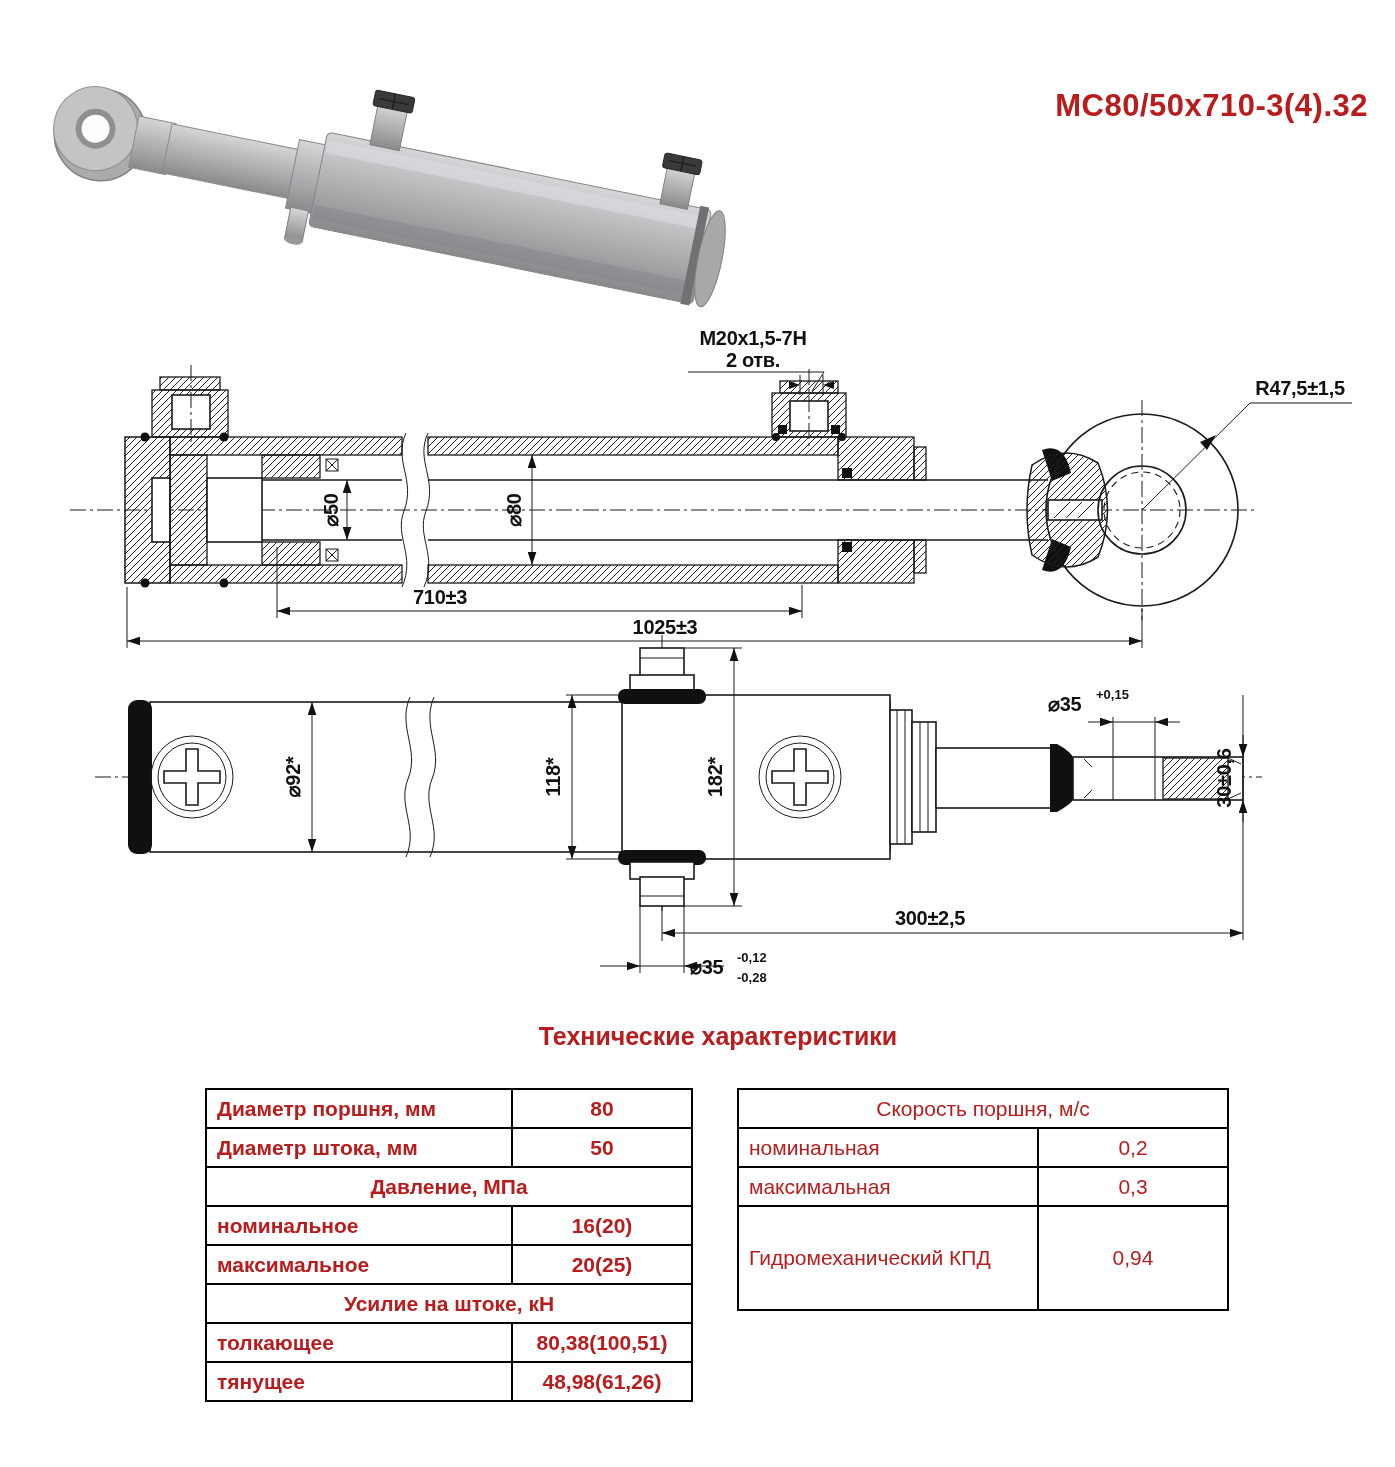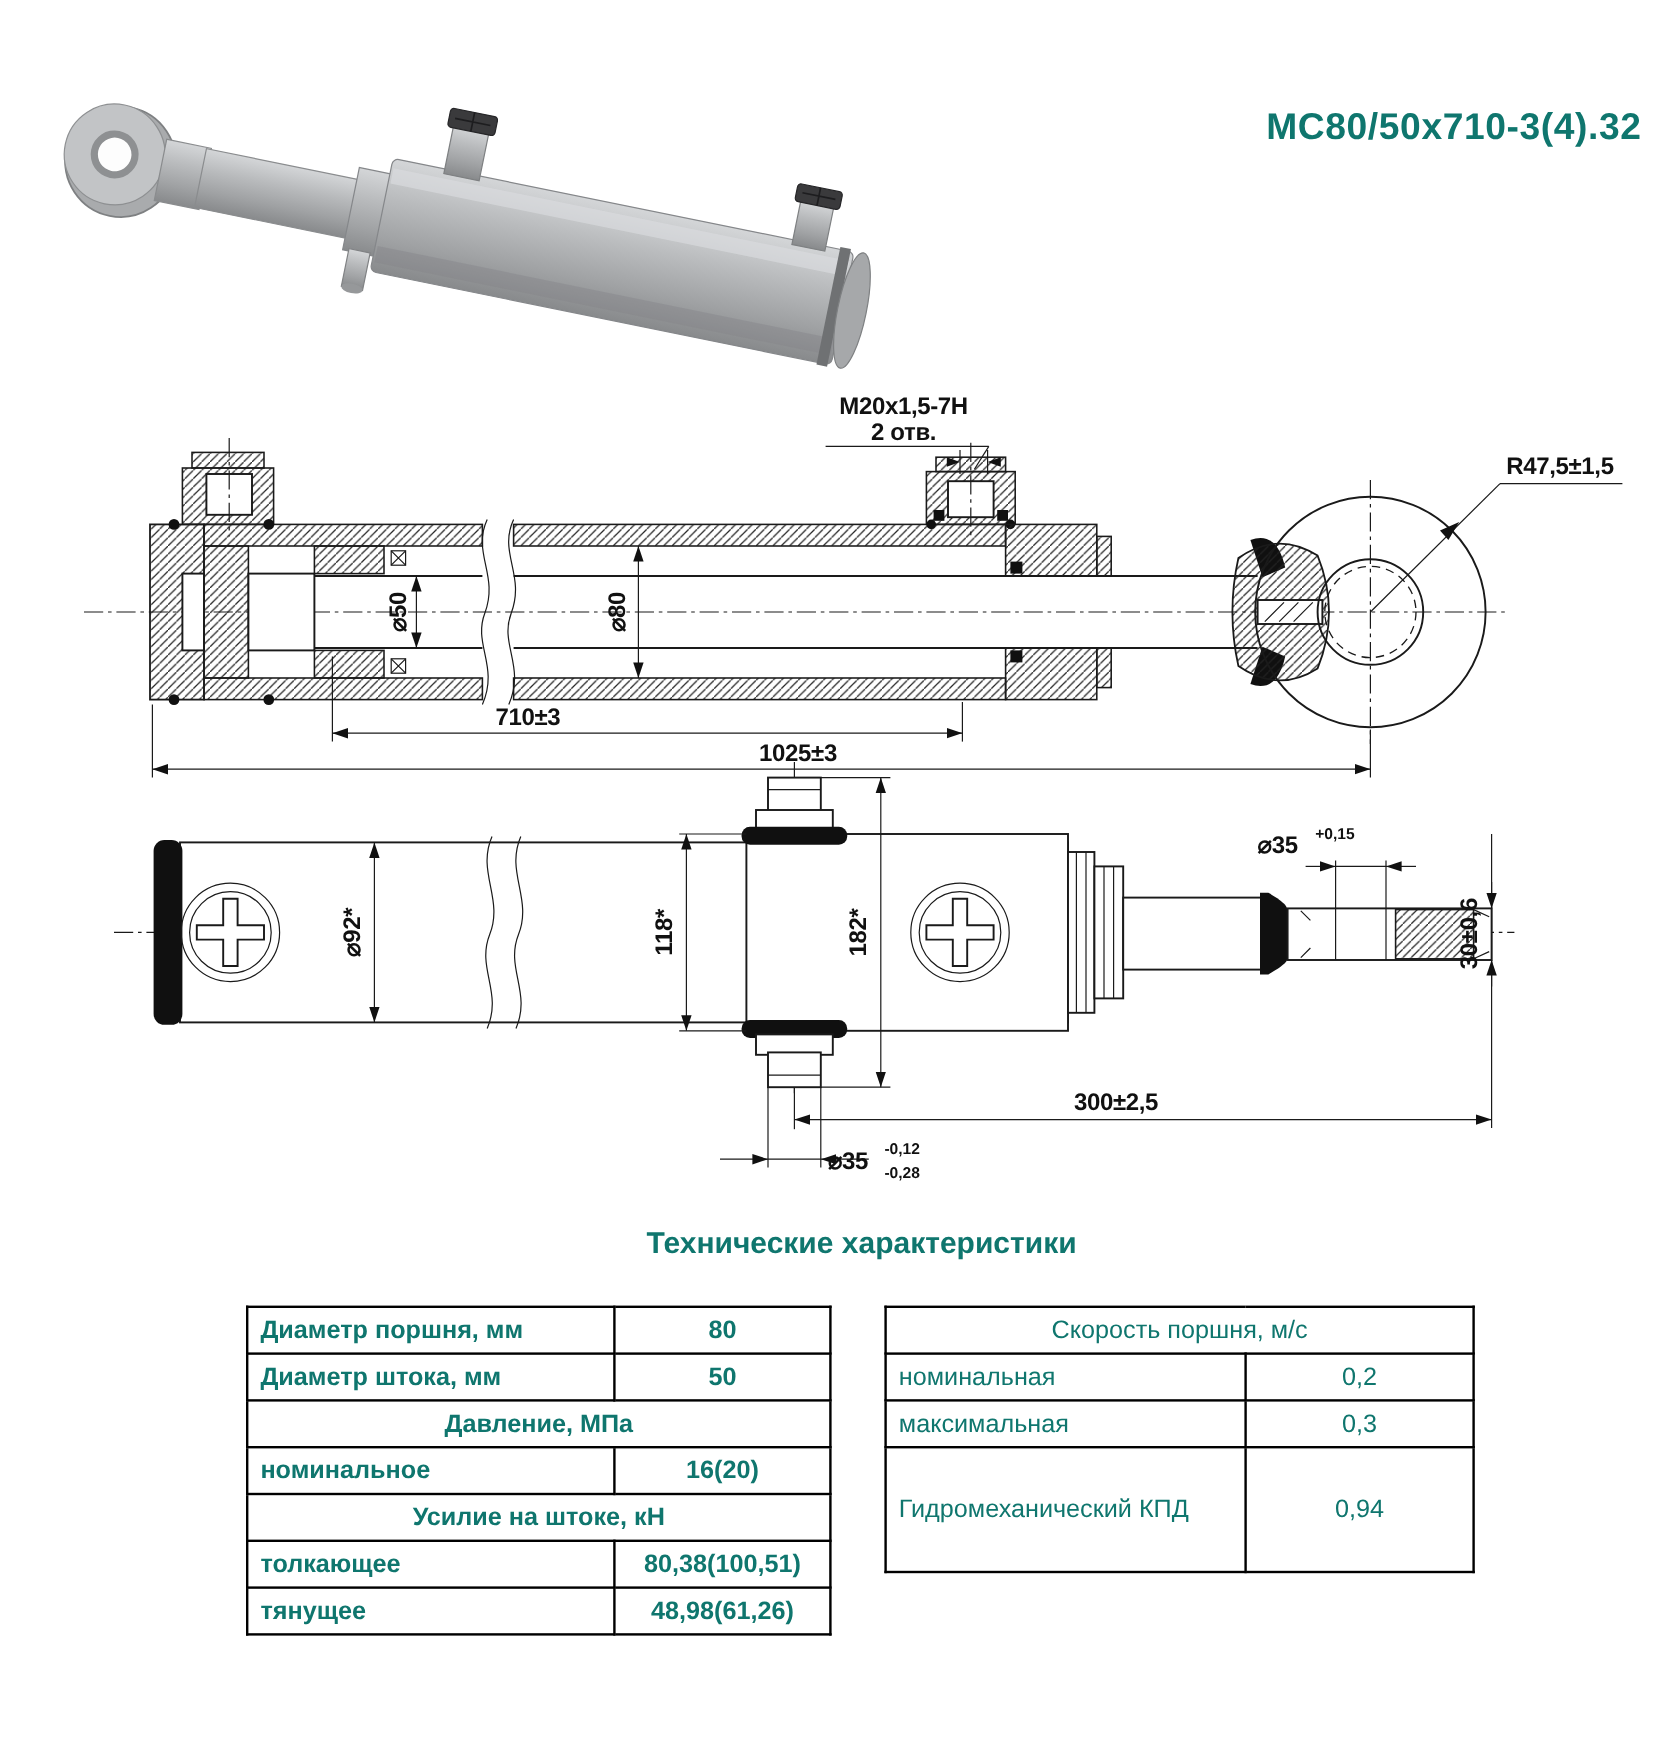--- a/index.html
+++ b/index.html
@@ -1,17 +1,17 @@
 <!DOCTYPE html>
 <html><head>
 <meta charset="utf-8">
 <style>
   html,body{margin:0;padding:0;background:#fff;}
   .page{position:relative;width:1395px;height:1467px;background:#fff;overflow:hidden;
-        font-family:"Liberation Sans",sans-serif;color:#0f766e;}
+        font-family:"Liberation Sans",sans-serif;color:#b91c1c;}
   .title{position:absolute;top:88px;right:27px;font-size:31px;font-weight:bold;letter-spacing:.5px;}
   .render3d{position:absolute;left:30px;top:70px;}
   .drawing{position:absolute;left:0;top:315px;}
   .specs-title{position:absolute;left:205px;top:1022px;width:1026px;text-align:center;
                font-size:25px;font-weight:bold;}
   table.spec{border-collapse:collapse;font-size:21px;table-layout:fixed;}
   table.spec td{border:2px solid #000;padding:0 10px;height:37px;overflow:hidden;white-space:nowrap;}
   .lt{position:absolute;left:205px;top:1088px;width:486px;font-weight:bold;}
   .rt{position:absolute;left:737px;top:1088px;width:394px;}
   td.lab{text-align:left;}
@@ -316,20 +316,24 @@
           <td class="val">50</td>
         </tr>
     <tr>
           <td class="hdr" colspan="2">Давление, МПа</td>
         </tr>
     <tr>
           <td class="lab">номинальное</td>
           <td class="val">16(20)</td>
         </tr>
     <tr>
+          <td class="lab">максимальное</td>
+          <td class="val">20(25)</td>
+        </tr>
+    <tr>
           <td class="hdr" colspan="2">Усилие на штоке, кН</td>
         </tr>
     <tr>
           <td class="lab">толкающее</td>
           <td class="val">80,38(100,51)</td>
         </tr>
     <tr>
           <td class="lab">тянущее</td>
           <td class="val">48,98(61,26)</td>
         </tr>

